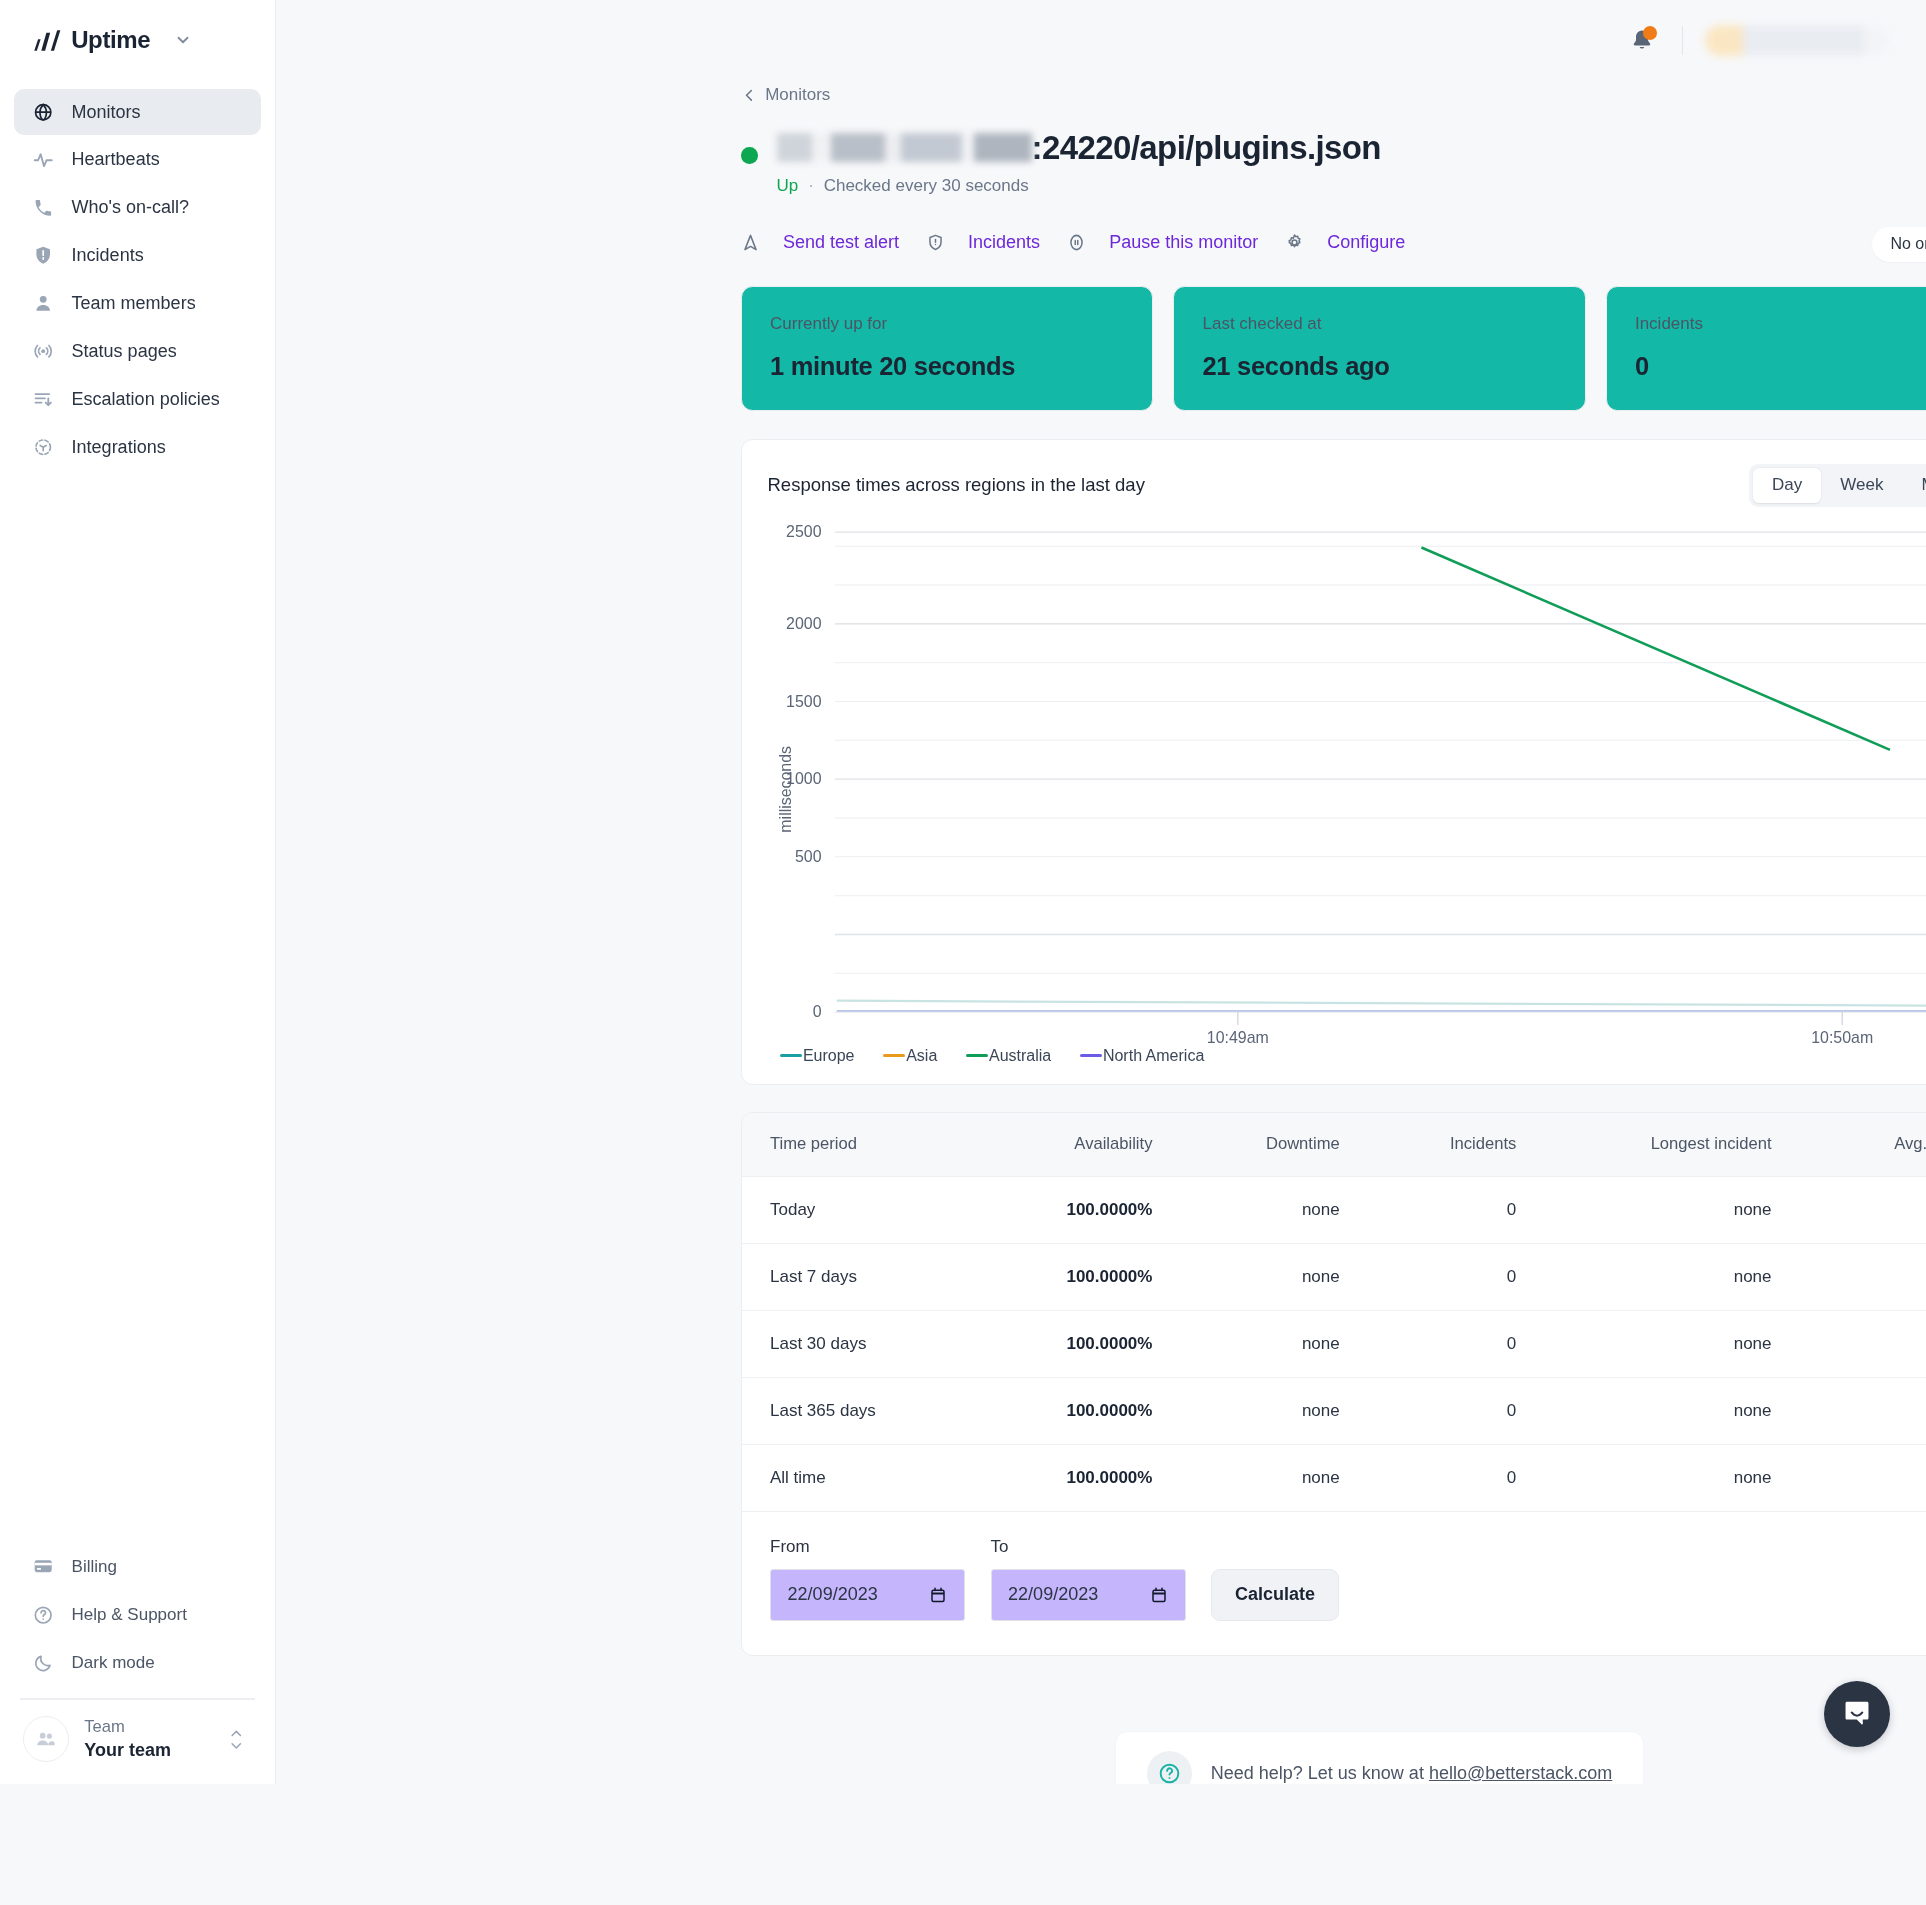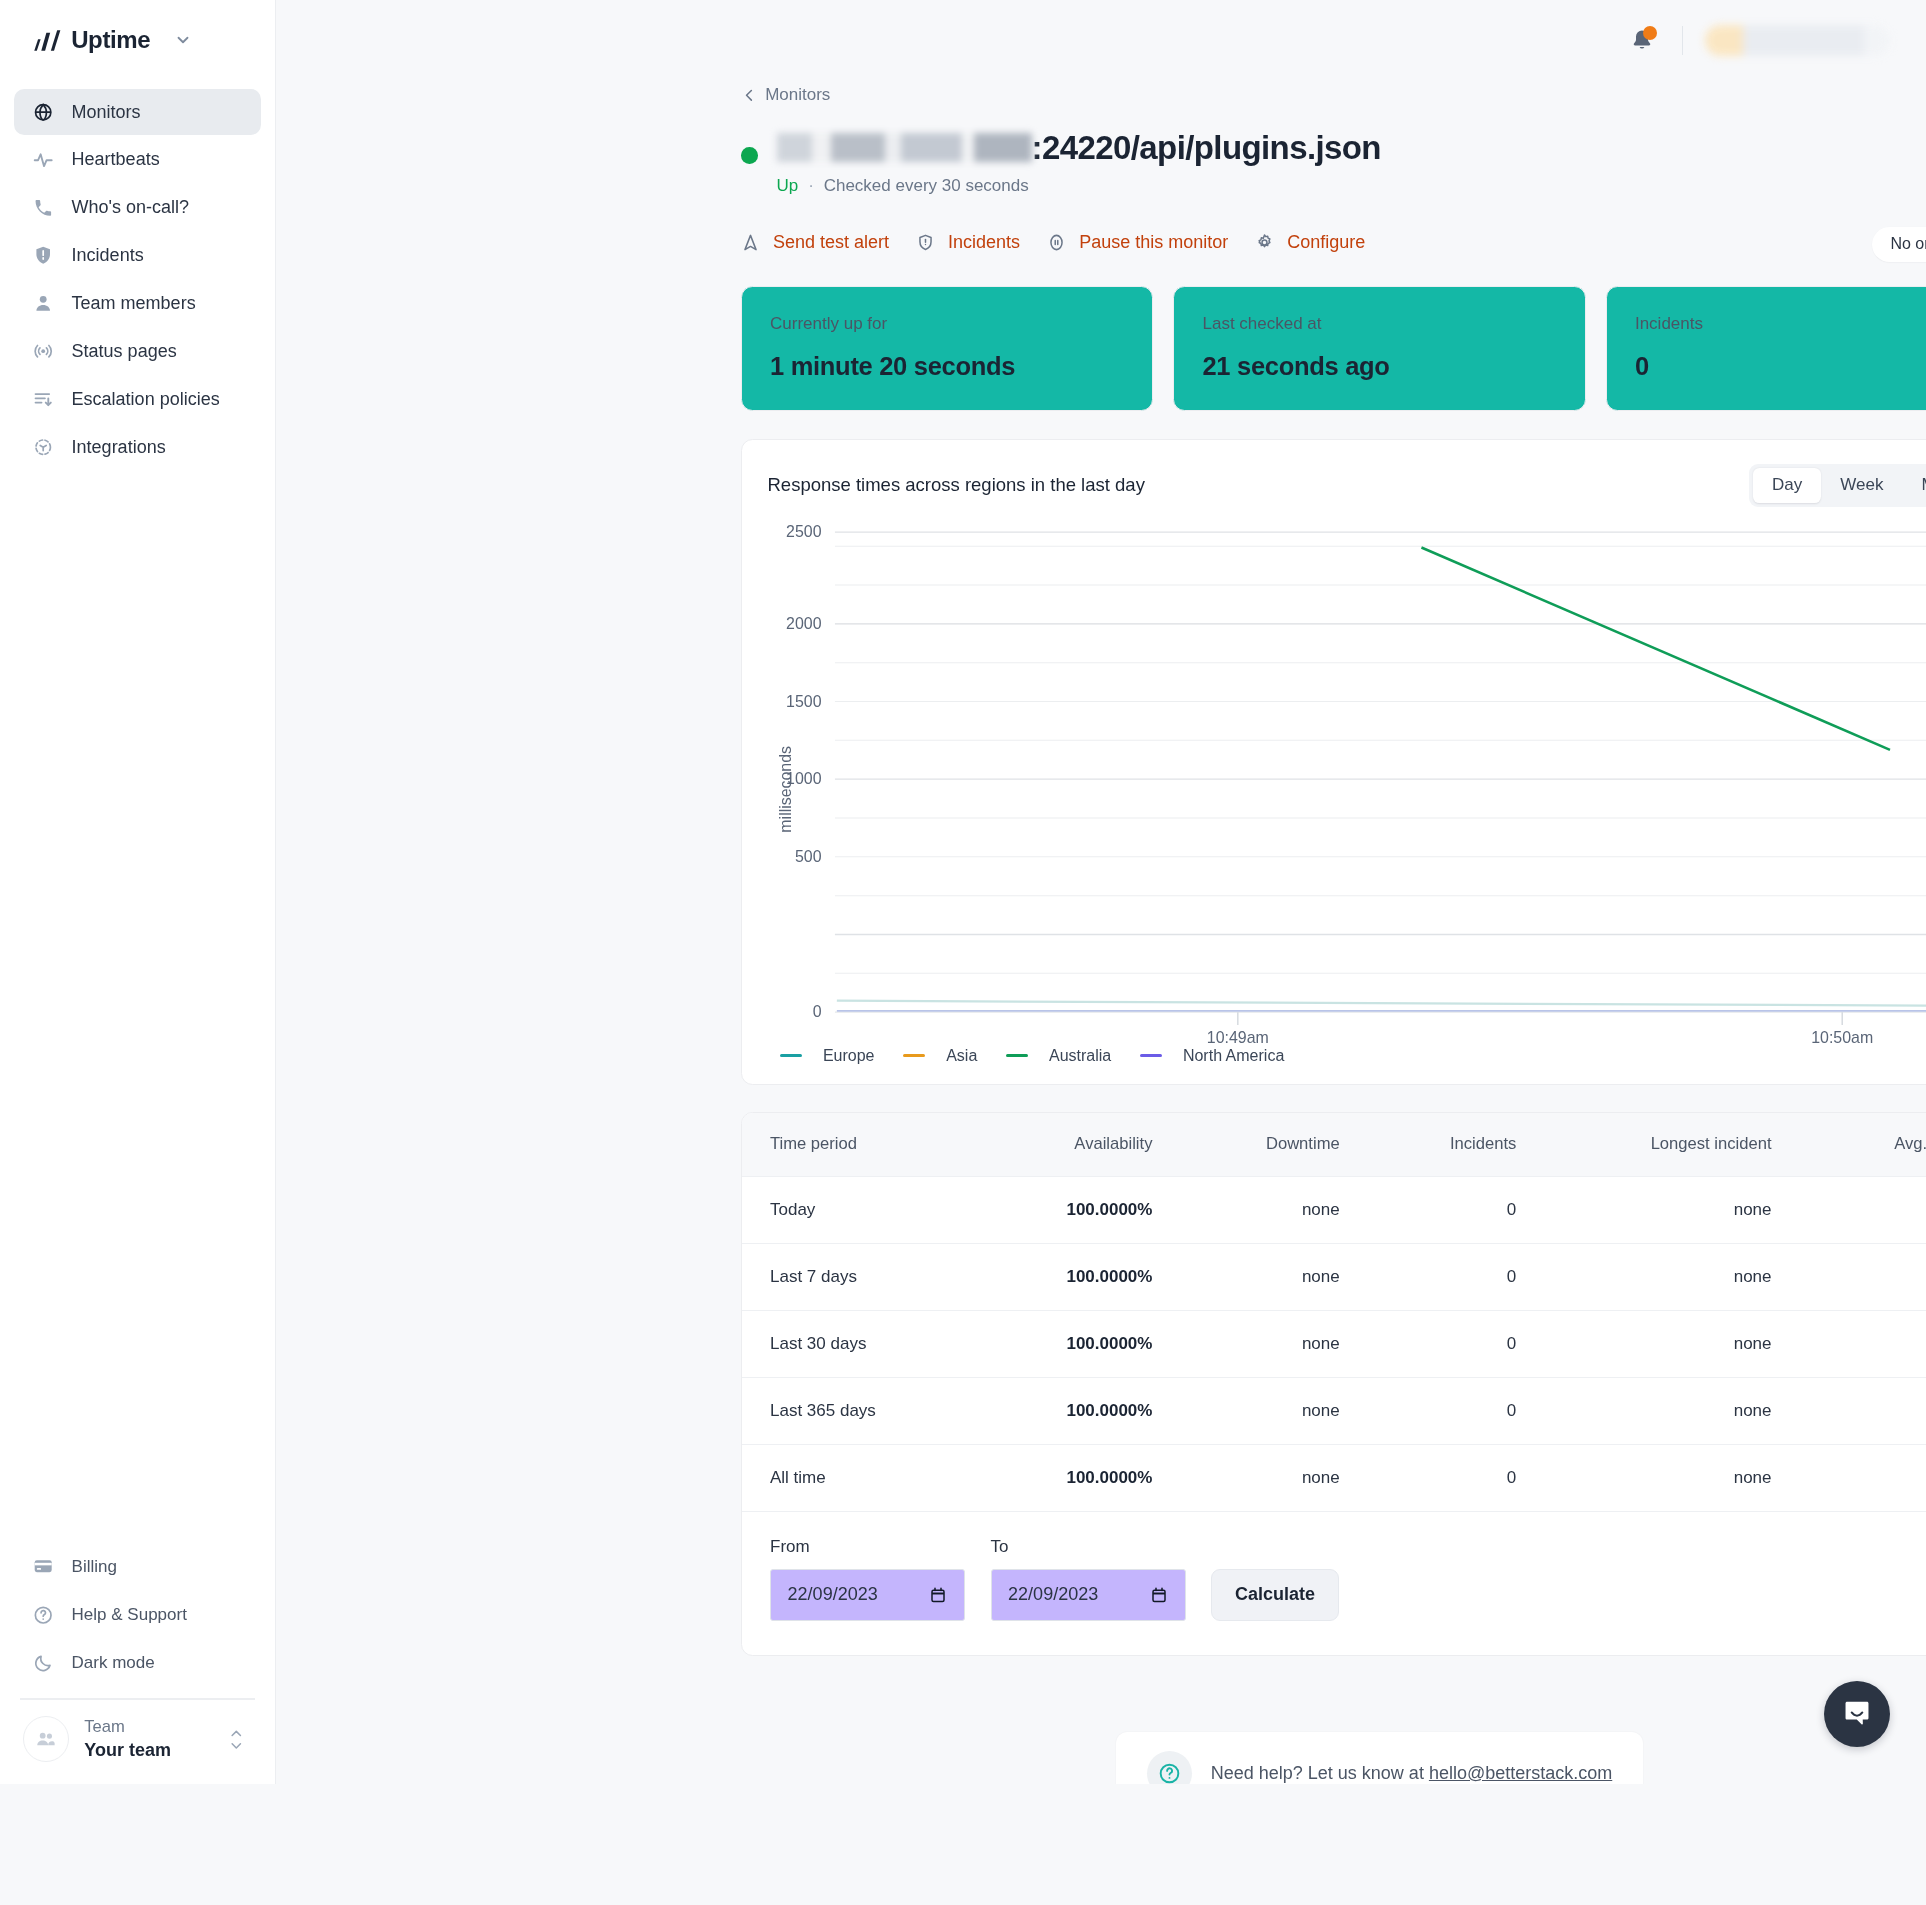--- a/index.html
+++ b/index.html
@@ -94,22 +94,22 @@
     display: inline-block; width: 255px; height: 29px;
     background: linear-gradient(90deg,#cfd4db 0 35px,#f0f1f3 35px 54px,#b9bfc8 54px 108px,#eceef1 108px 124px,#c3c9d2 124px 185px,#f2f3f5 185px 197px,#aeb5bf 197px 255px);
     filter: blur(3.8px); vertical-align: baseline; position: relative; top: 2.5px;
   }
   .mon-sub { margin-top: 9px; font-size: 17px; color: #6b7789; }
   .mon-sub .up { color: #0ca750; }
   .mon-sub .dot-sep { padding: 0 5.1px; color: #9aa6b6; }
 
   .actions-row { display: flex; align-items: center; margin-top: 36px; gap: 0; position: relative; }
   .action {
-    display: flex; align-items: center; gap: 13px;
-    font-size: 18px; color: #c2410c; cursor: pointer; margin-right: 27px;
+    display: flex; align-items: center; gap: 23px;
+    font-size: 18px; color: #6d28d9; cursor: pointer; margin-right: 27px;
   }
   .action .ic { display: flex; color: #6b7789; }
   .oncall-pill {
     position: absolute; right: 6.4px; top: -5.1px;
     background: #fff; border-radius: 636px;
     padding: 8.3px 18px; font-size: 16px; color: #2b3443;
     box-shadow: 0 0.6px 1.3px rgba(16,24,40,.06);
   }
 
   .cards { display: flex; gap: 20.4px; margin-top: 33px; }
@@ -131,21 +131,21 @@
   }
   .seg-btn {
     padding: 7.6px 19px; font-size: 17px; color: #3b4657; border-radius: 6.4px; cursor: pointer;
   }
   .seg-btn.active { background: #fff; box-shadow: 0 0.6px 1.9px rgba(16,24,40,.1); font-weight: 400; }
 
   .chart-wrap { position: relative; height: 522px; margin-top: 15.3px; }
   .chart-svg { display: block; width: 100%; height: 100%; }
 
   .legend { display: flex; gap: 29px; padding-left: 12.7px; margin-top: 2.5px; }
-  .legend-item { display: flex; align-items: center; gap: 21px; font-size: 16px; color: #3b4657; cursor: pointer; }
+  .legend-item { display: flex; align-items: center; gap: 1px; font-size: 16px; color: #3b4657; cursor: pointer; }
   .legend-swatch { width: 21.7px; height: 3.2px; border-radius: 1.9px; display: block; }
 
   .table-panel {
     background: #fff; border: 1.3px solid #ecedf0; border-radius: 11.5px;
     margin-top: 27px; overflow: hidden;
   }
   table { width: 100%; border-collapse: collapse; }
   thead th {
     background: #f7f8fa; font-size: 16.6px; font-weight: 400; color: #4b5565;
     padding: 21.7px 28px; text-align: right; white-space: nowrap;

